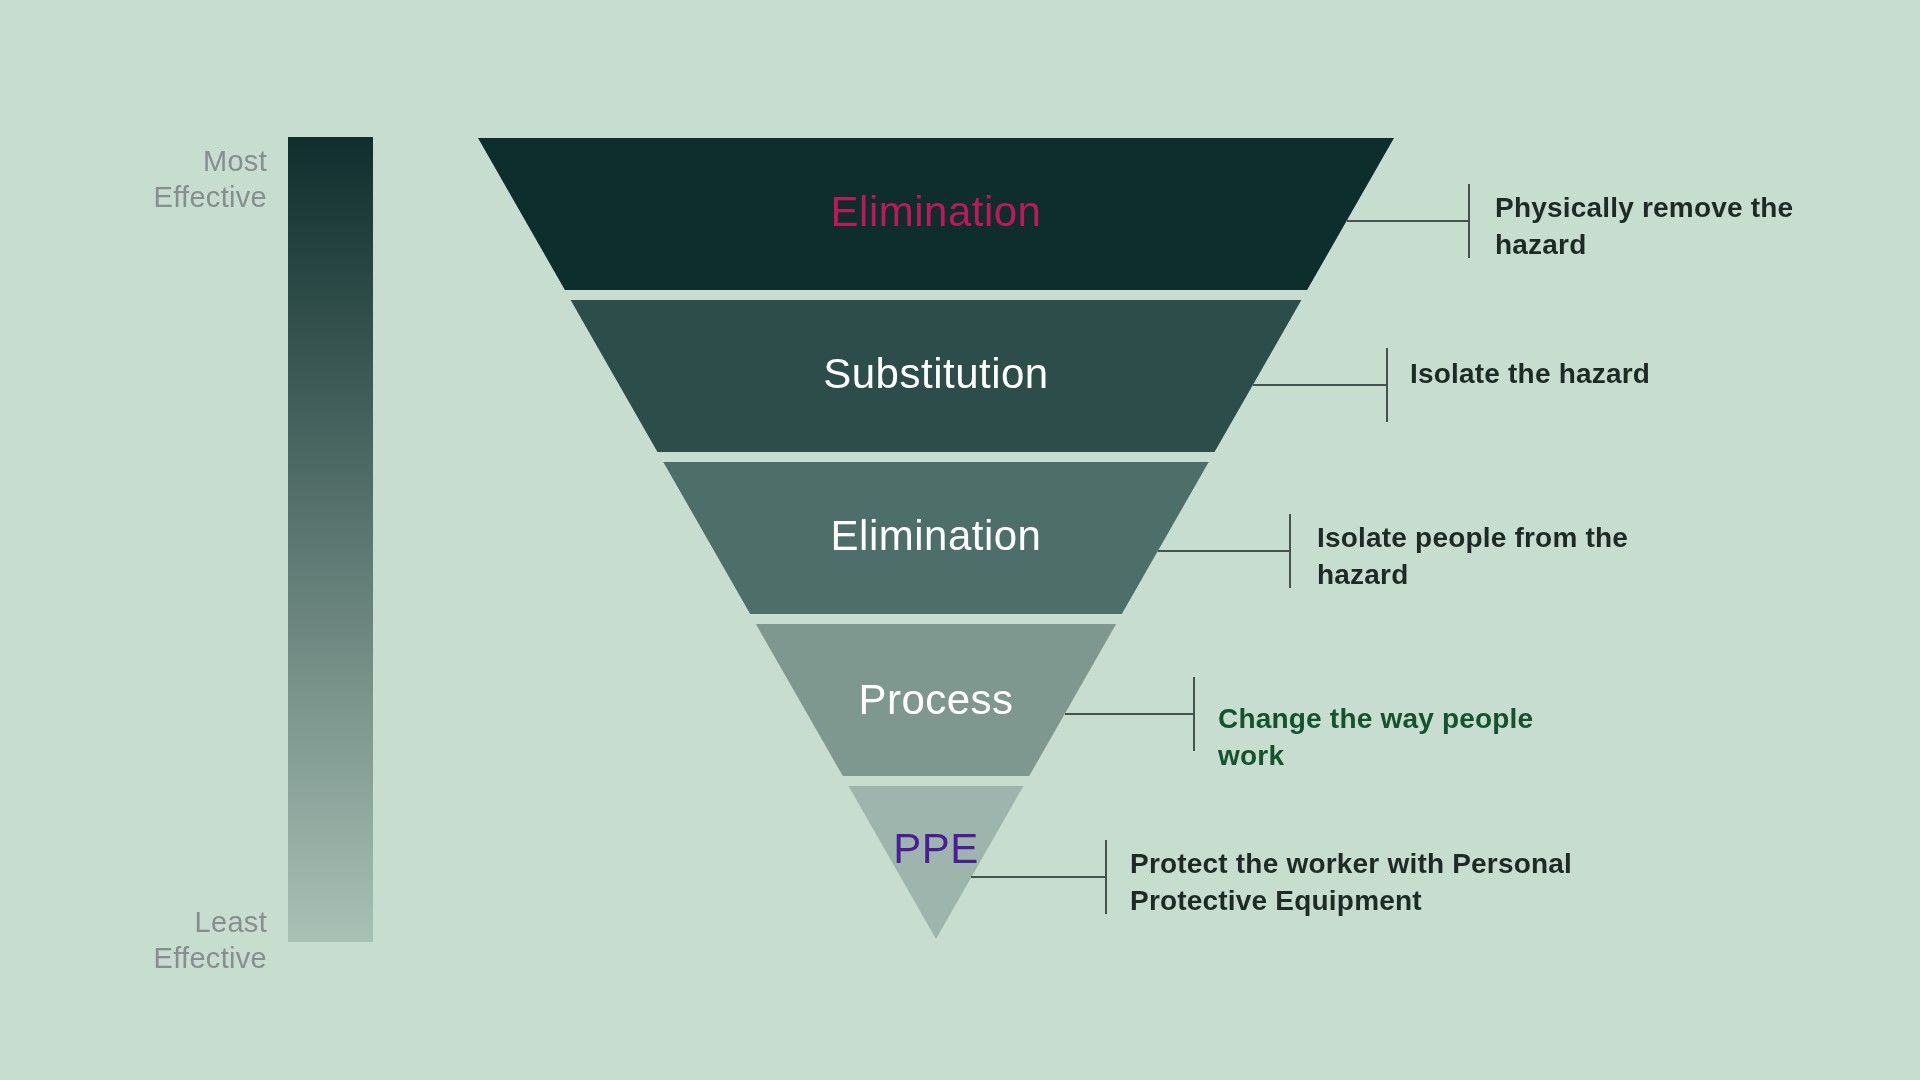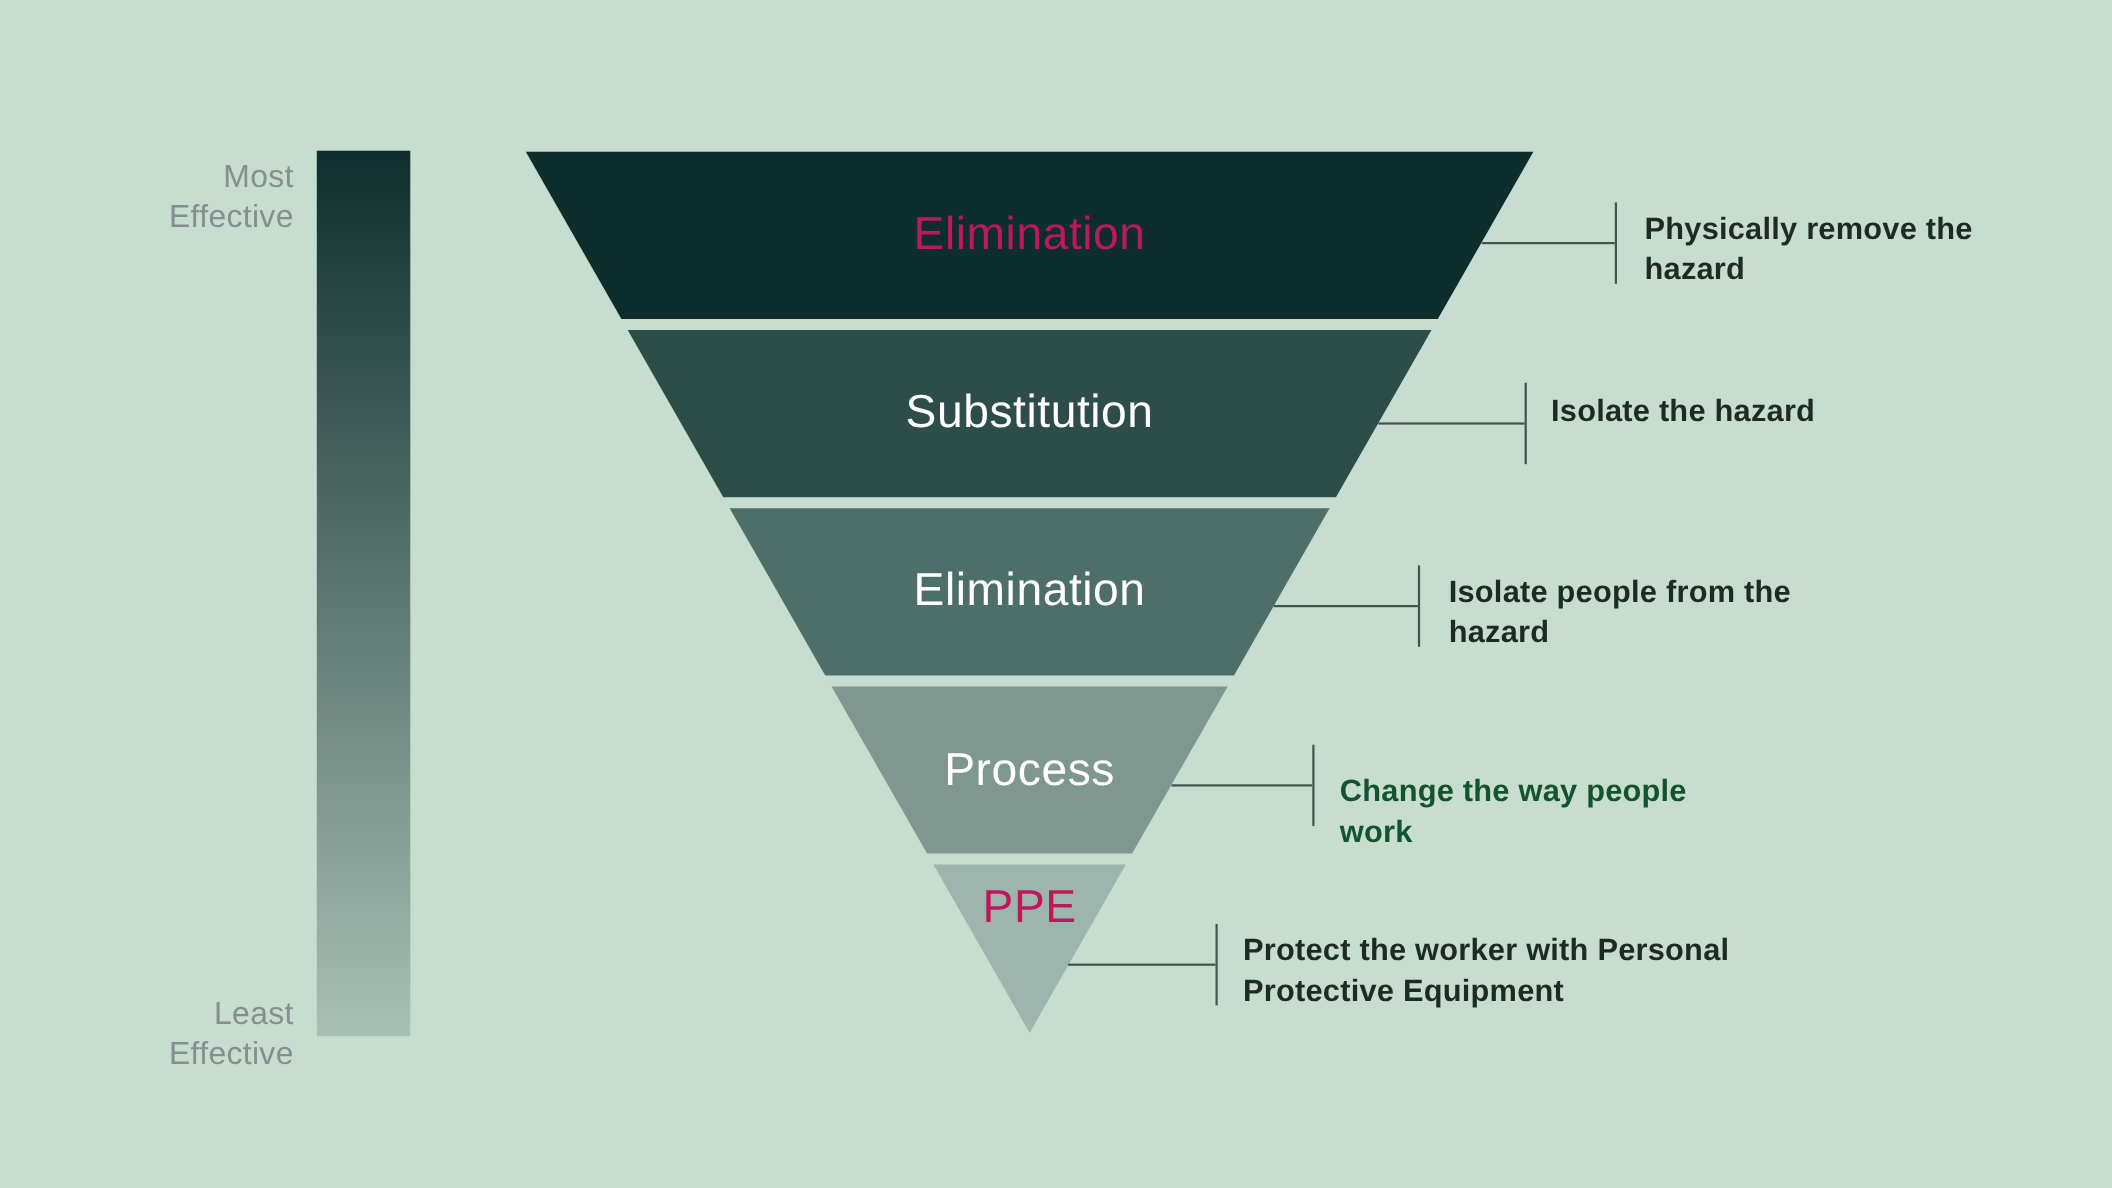--- a/index.html
+++ b/index.html
@@ -81,20 +81,20 @@
       <div class="level-label" style="top: 506px; color: rgb(255, 255, 255);">Elimination</div>
       <div class="h-line" style="left: 1157.85px; top: 550px; width: 131.147px; background: rgb(69, 82, 77);"></div>
       <div class="v-tick" style="left: 1289px; top: 514px; background: rgb(69, 82, 77);"></div>
       <div class="desc" style="left: 1317px; top: 519px; color: rgb(30, 42, 38);">Isolate people from the
 hazard</div>
       <div class="level-label" style="top: 670px; color: rgb(255, 255, 255); text-align: center;">Process</div>
       <div class="h-line" style="left: 1064.65px; top: 713px; width: 128.348px; background: rgb(69, 82, 77);"></div>
       <div class="v-tick" style="left: 1193px; top: 677px; background: rgb(69, 82, 77);"></div>
       <div class="desc" style="left: 1218px; top: 700px; color: #14532d;">Change the way people
 work</div>
-      <div class="level-label" style="top: 794px; color: #be185d;">PPE</div>
+      <div class="level-label" style="top: 819px; color: #4c1d95;">PPE</div>
       <div class="h-line" style="left: 971.451px; top: 876px; width: 133.549px; background: rgb(69, 82, 77);"></div>
       <div class="v-tick" style="left: 1105px; top: 840px; background: rgb(69, 82, 77);"></div>
       <div class="desc" style="left: 1130px; top: 845px; color: rgb(30, 42, 38);">Protect the worker with Personal
 Protective Equipment</div>
     </div>
 
 </div>
 
 </body></html>

